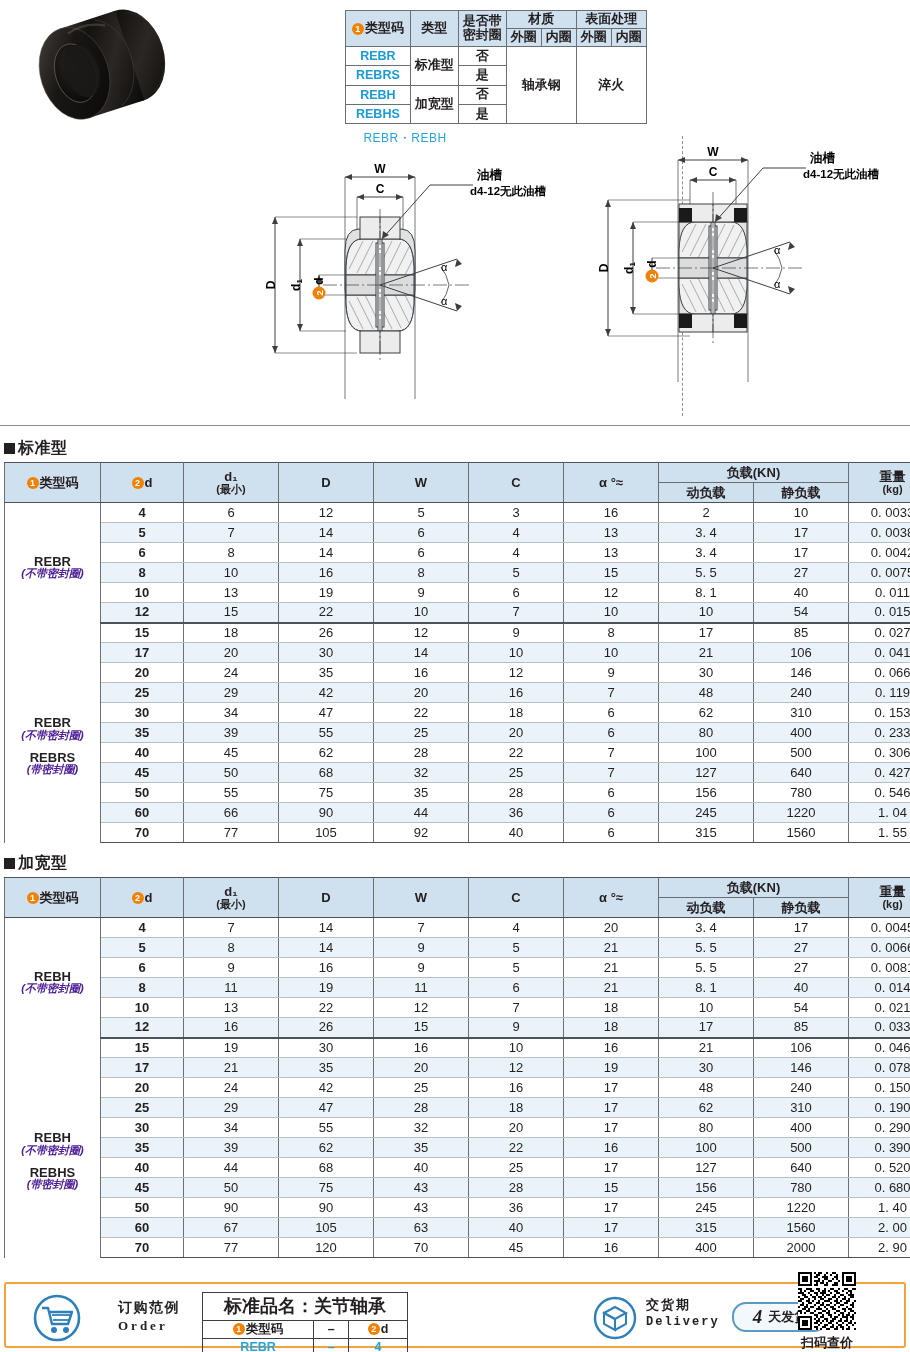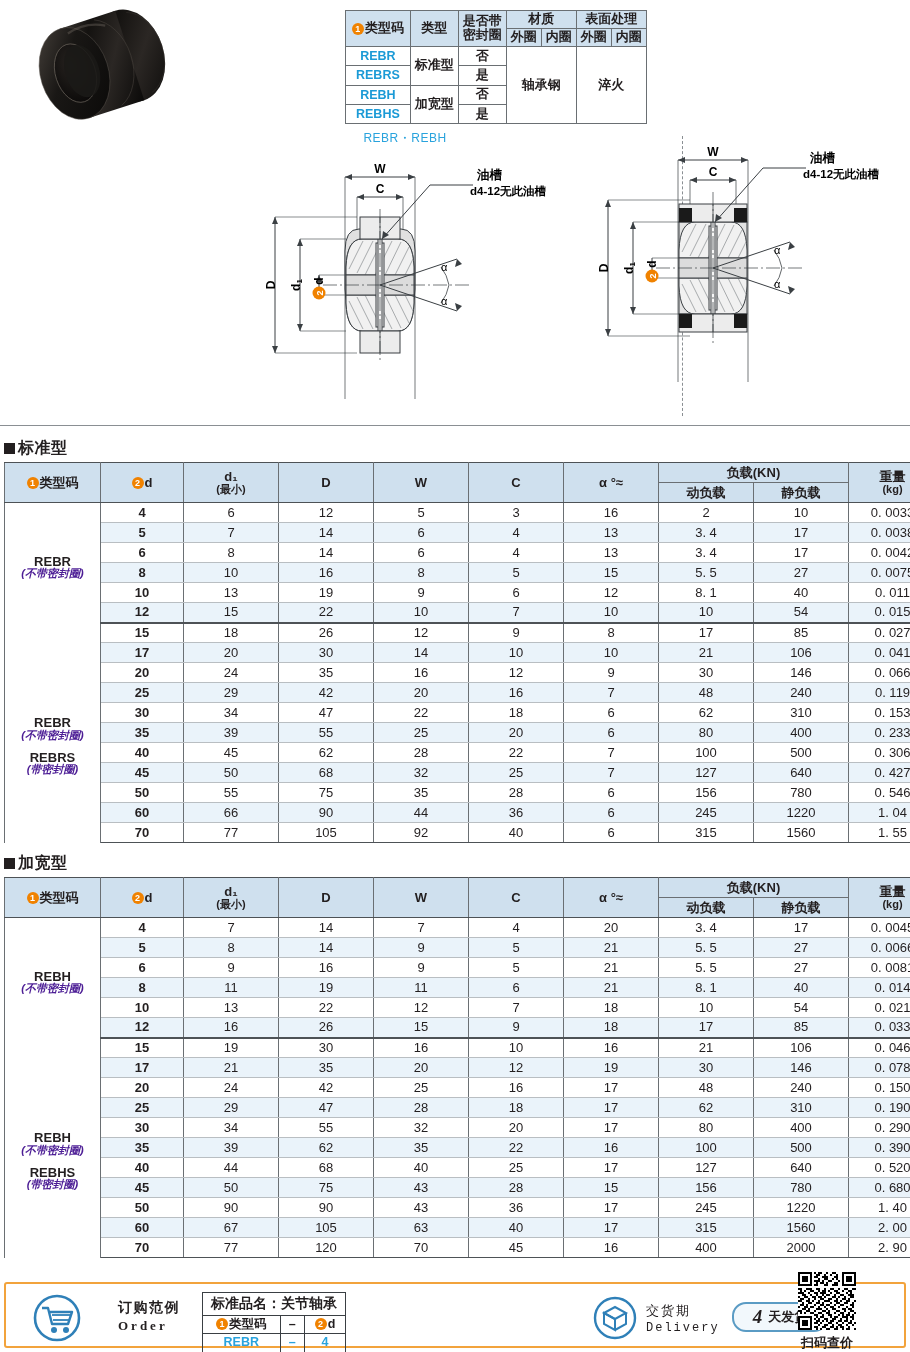--- a/index.html
+++ b/index.html
@@ -126,24 +126,24 @@
   .cart-icon { position:absolute; left:26px; top:10px; }
   .order-text { position:absolute; left:112px; top:14px; font-size:14px; font-weight:bold; letter-spacing:1.5px; line-height:1.35;}
   .order-text .en { font-family:Liberation Serif, serif; font-size:13px; letter-spacing:3px; font-weight:bold;}
 
   .order-table { position:absolute; left:196px; top:8px; border-collapse:collapse; }
   .order-table td {
     border:1px solid #3a3f43; font-size:12.5px; font-weight:bold;
     text-align:center; padding:1px 6px; line-height:1.25;
   }
   .order-table td.val { color:#29a3dd; }
-  .order-table td.title-cell { font-size:14px; padding:2px 8px; }
+  .order-table td.title-cell { font-size:18px; padding:2px 21px; }
 
   .delivery-icon { position:absolute; left:586px; top:12px; }
-  .delivery-text { position:absolute; left:640px; top:18px; font-size:13px; font-weight:normal; line-height:1.4; letter-spacing:2px;}
+  .delivery-text { position:absolute; left:640px; top:12px; font-size:13px; font-weight:bold; line-height:1.4; letter-spacing:2px;}
   .delivery-text .en { font-family:"Liberation Mono","DejaVu Sans Mono",monospace; font-size:12px; letter-spacing:2px; }
   .delivery-pill {
     position:absolute; left:726px; top:18px;
     width:96px; height:30px;
     border:2px solid #5a9bc4; border-radius:14px;
     background:#f2f8fc;
     display:flex; align-items:center; justify-content:center; gap:6px;
   }
   .delivery-pill .num { font-size:19px; font-weight:bold; font-style:italic; font-family:"Liberation Serif",serif; }
   .delivery-pill .unit { font-size:13px; font-weight:bold; }

